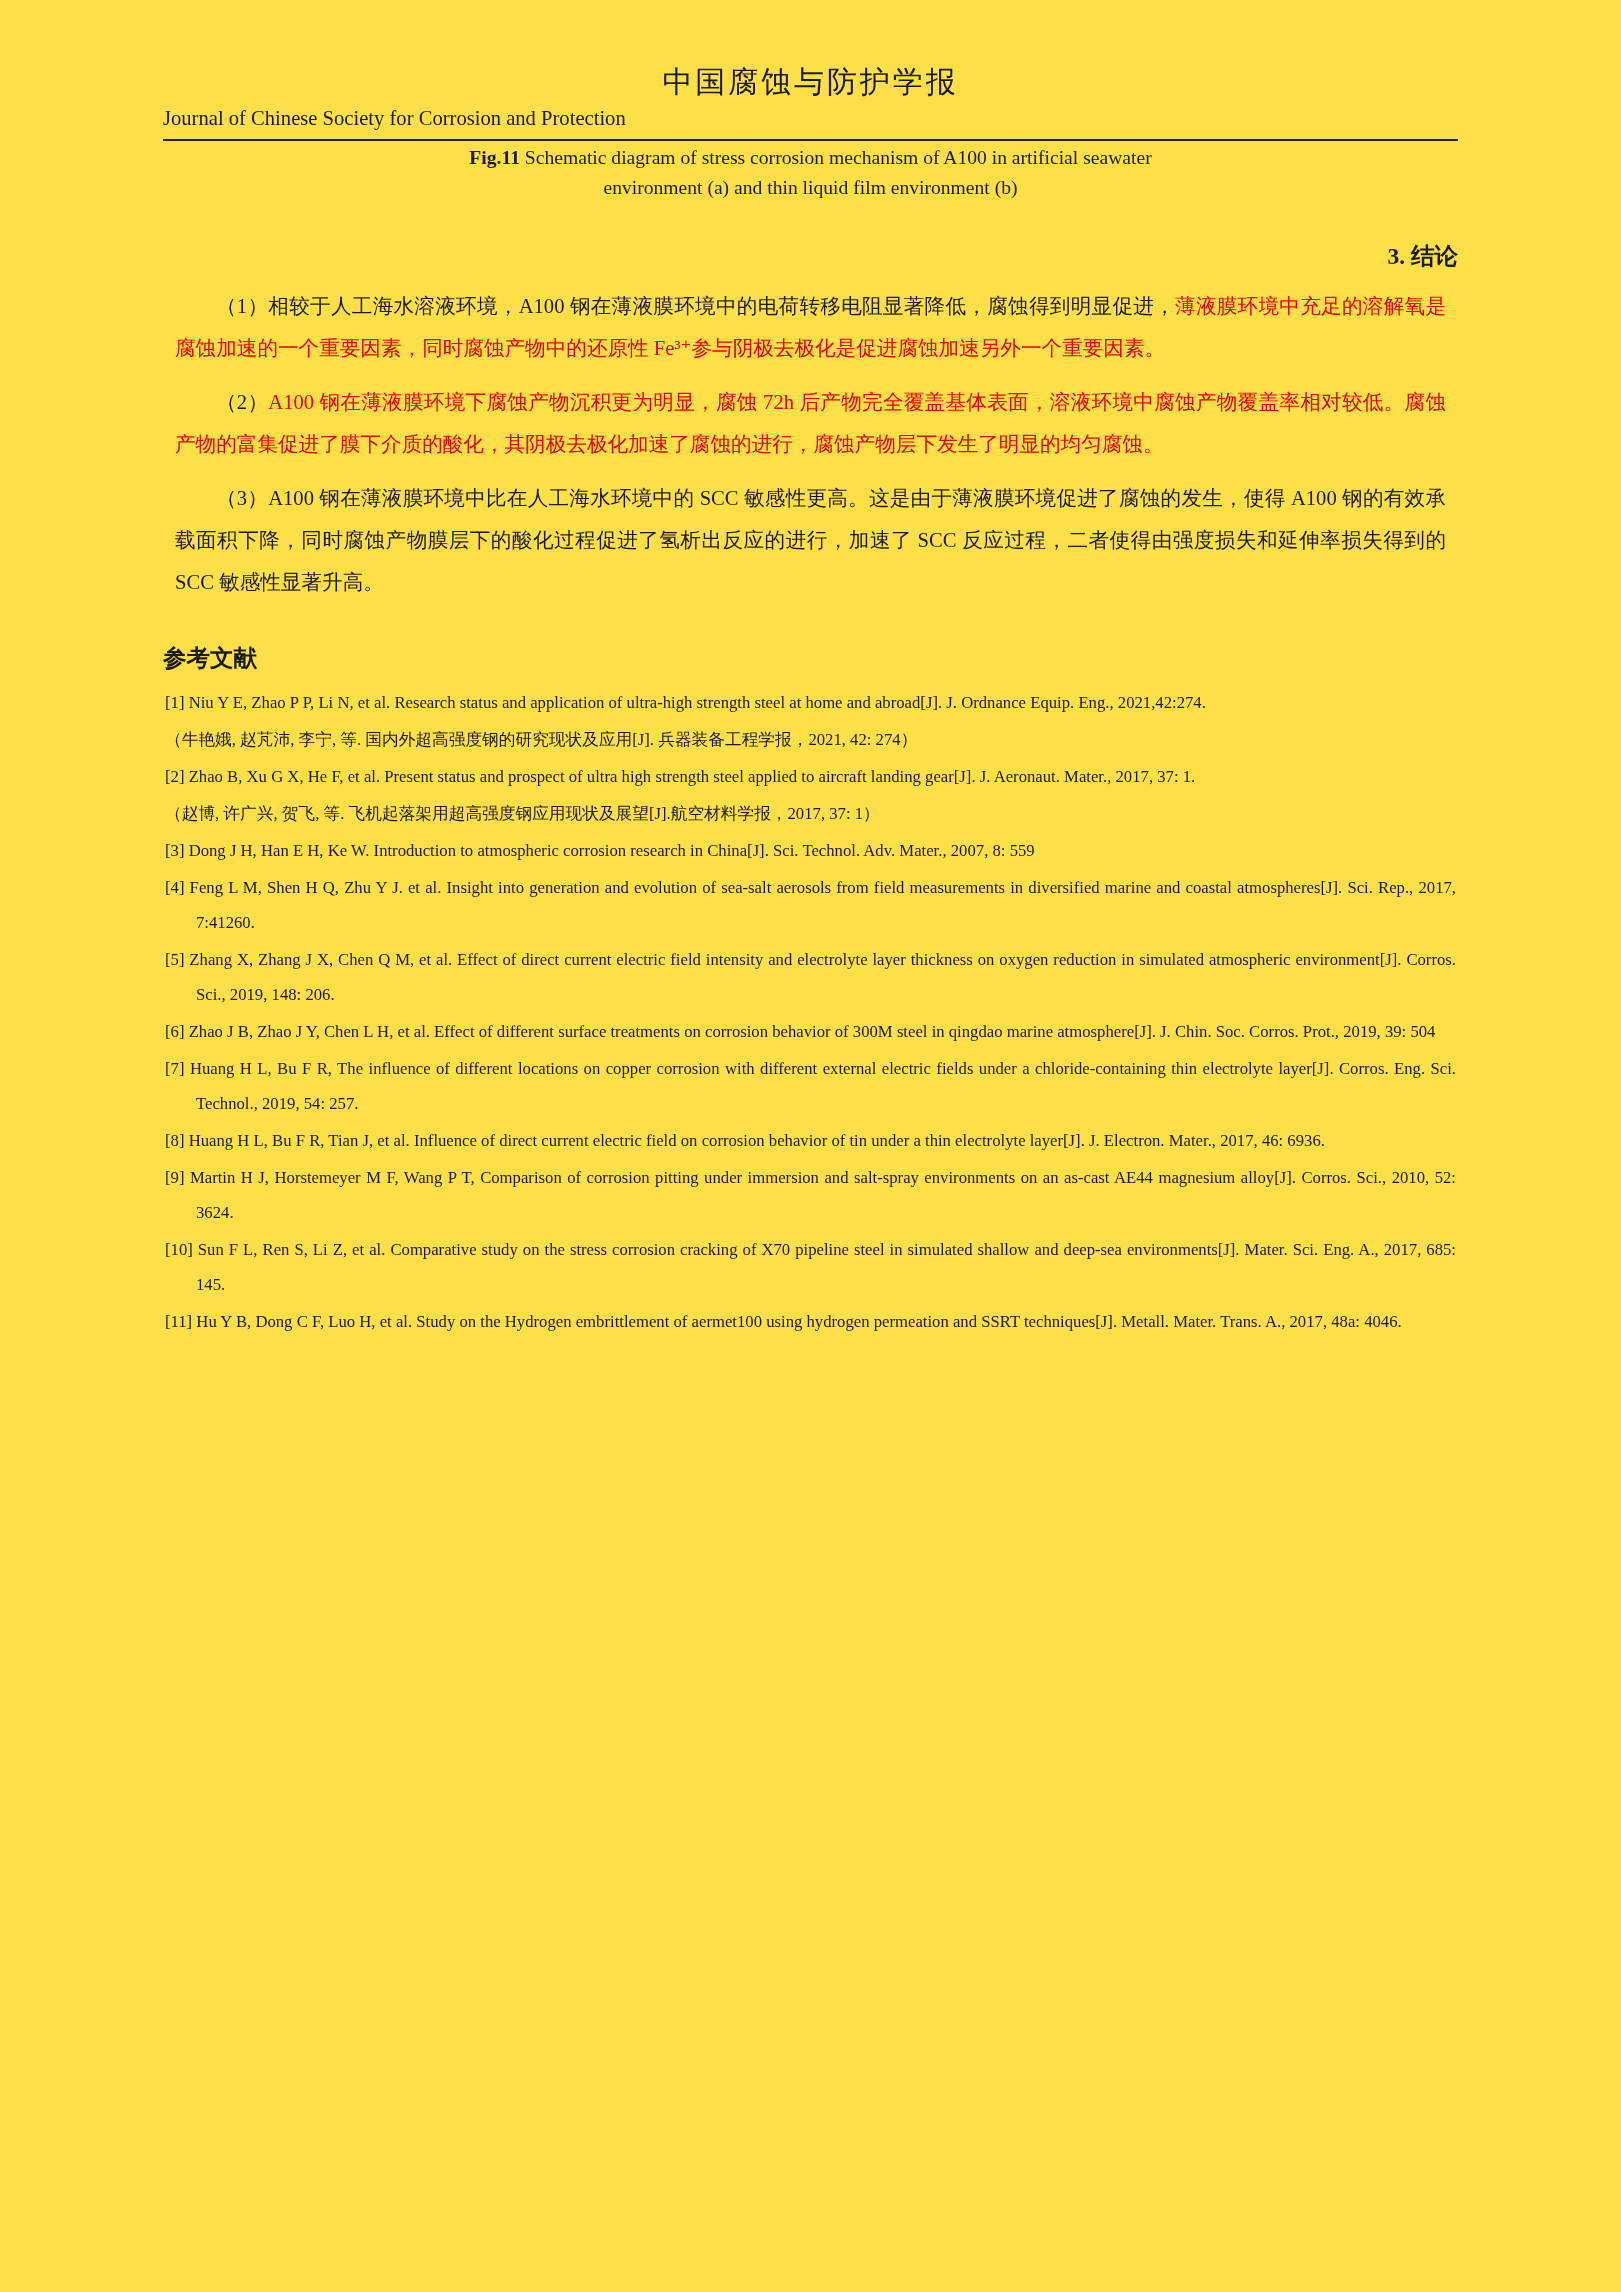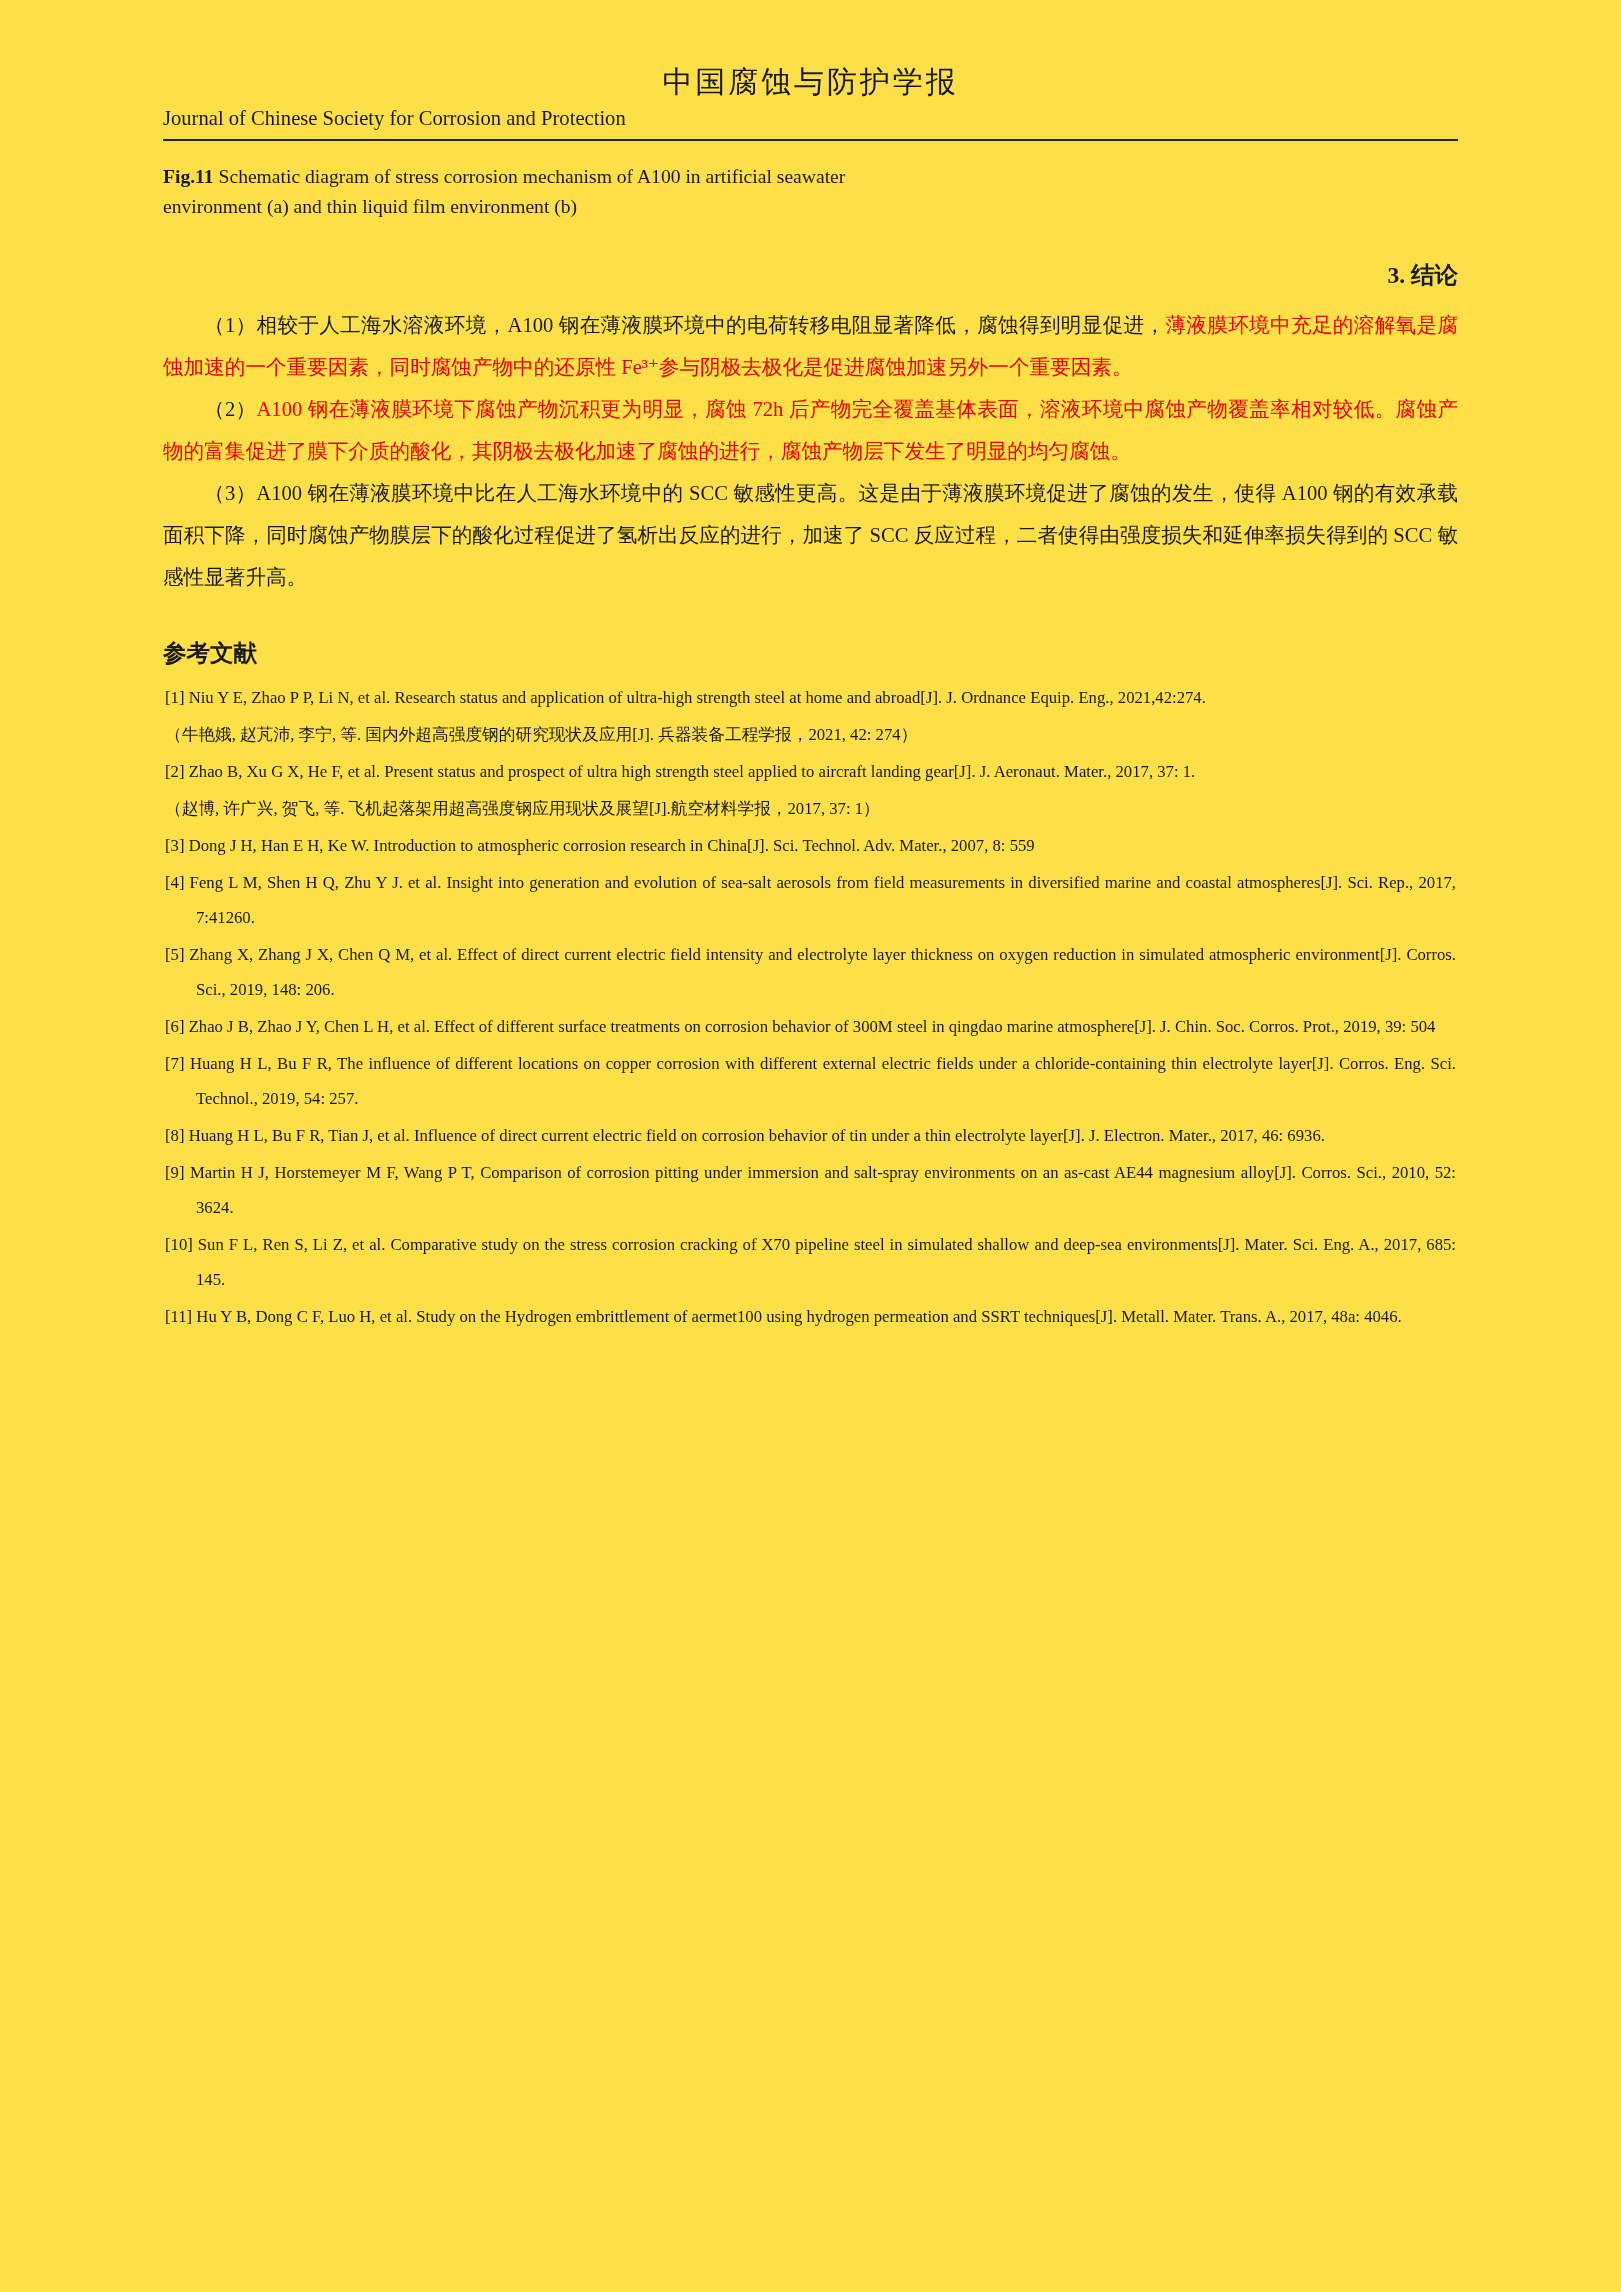--- a/index.html
+++ b/index.html
@@ -32,39 +32,40 @@
     text-align: left;
     font-size: 20.6px;
     line-height: 25.5px;
     margin-top: 5.9px;
   }
   .header-rule {
     border-bottom: 2px solid #222222;
     margin-top: 7.8px;
   }
   .fig-caption {
-    margin-top: 21px;
+    margin-top: 2px;
+    text-align: center;
     font-size: 19.6px;
     line-height: 30px;
   }
   .fig-label {
     font-weight: bold;
   }
   .section-heading {
     margin-top: 39px;
     font-size: 23.5px;
     font-weight: bold;
     line-height: 29px;
     text-align: right;
   }
   .conclusion-body {
     margin-top: 13.7px;
   }
   .para {
-    margin: 0;
+    margin: 12px;
     font-size: 20.6px;
     line-height: 42px;
     text-align: justify;
     text-indent: 41px;
   }
   .red {
     color: #e80000;
   }
   .refs-heading {
     margin-top: 41px;

